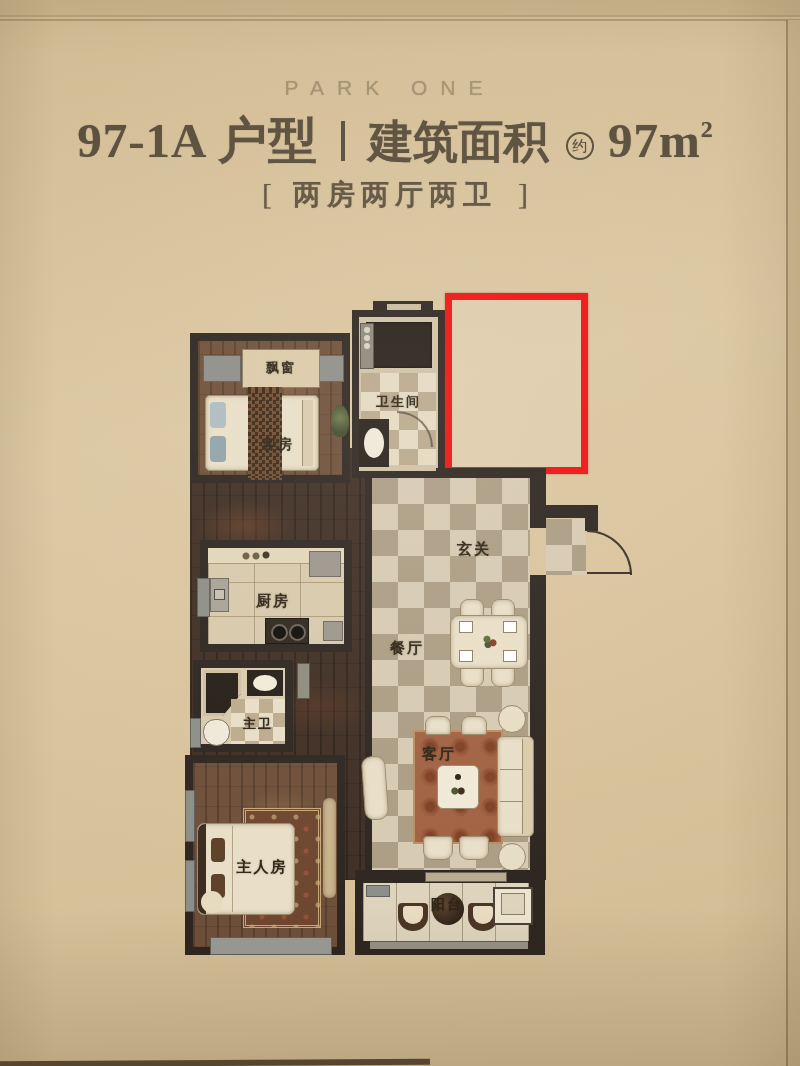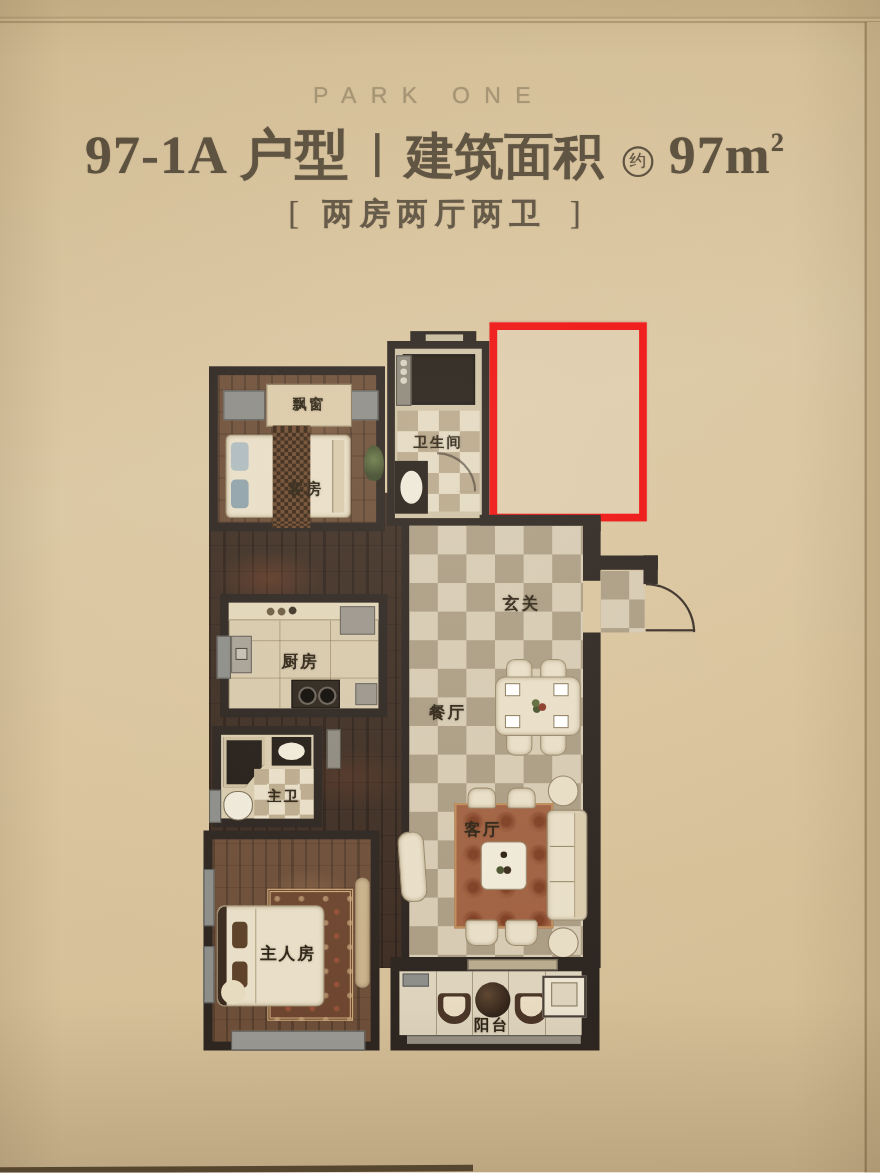--- a/index.html
+++ b/index.html
@@ -229,21 +229,21 @@
     <div class="abs" style="left:240px;top:579px;width:80px;height:8px;background:#b9ab8e;border:1px solid #6a6053;"></div>
     <div class="abs" style="left:178px;top:590px;width:166px;height:58px;background:#ded4bd;background-image:repeating-linear-gradient(90deg,rgba(120,105,80,.55) 0 1px,transparent 1px 33px);"></div>
     <div class="abs" style="left:181px;top:592px;width:22px;height:10px;background:#8d8d89;border:1px solid #5f5f5b;"></div>
     <div class="abs" style="left:247px;top:600px;width:32px;height:32px;border-radius:50%;background:radial-gradient(circle at 35% 35%,#5e4631,#2e2117 75%);"></div>
     <div class="abs" style="left:213px;top:610px;width:30px;height:28px;background:#4a3425;border-radius:4px 4px 50% 50%;">
       <div style="width:20px;height:18px;background:#ead.dc;background:#eadcc2;border-radius:3px 3px 50% 50%;margin:3px auto;"></div>
     </div>
     <div class="abs" style="left:283px;top:610px;width:30px;height:28px;background:#4a3425;border-radius:4px 4px 50% 50%;">
       <div style="width:20px;height:18px;background:#eadcc2;border-radius:3px 3px 50% 50%;margin:3px auto;"></div>
     </div>
-    <div class="abs lbl" style="left:230px;top:630px;width:64px;font-size:14px;z-index:3;">阳台</div>
+    <div class="abs lbl" style="left:230px;top:603px;width:64px;font-size:14px;z-index:3;">阳台</div>
     <div class="abs" style="left:308px;top:594px;width:36px;height:34px;background:#ece4d0;border:2px solid #494038;">
       <div style="width:22px;height:20px;border:1px solid #8a7d63;margin:4px auto;background:#ded4bd;"></div>
     </div>
     <div class="abs" style="left:185px;top:648px;width:158px;height:7px;background:#969185;border-top:1px solid #5f5b52;"></div>
   </div>
 
   <div class="abs vignette"></div>
 </div>
 
 </body></html>

